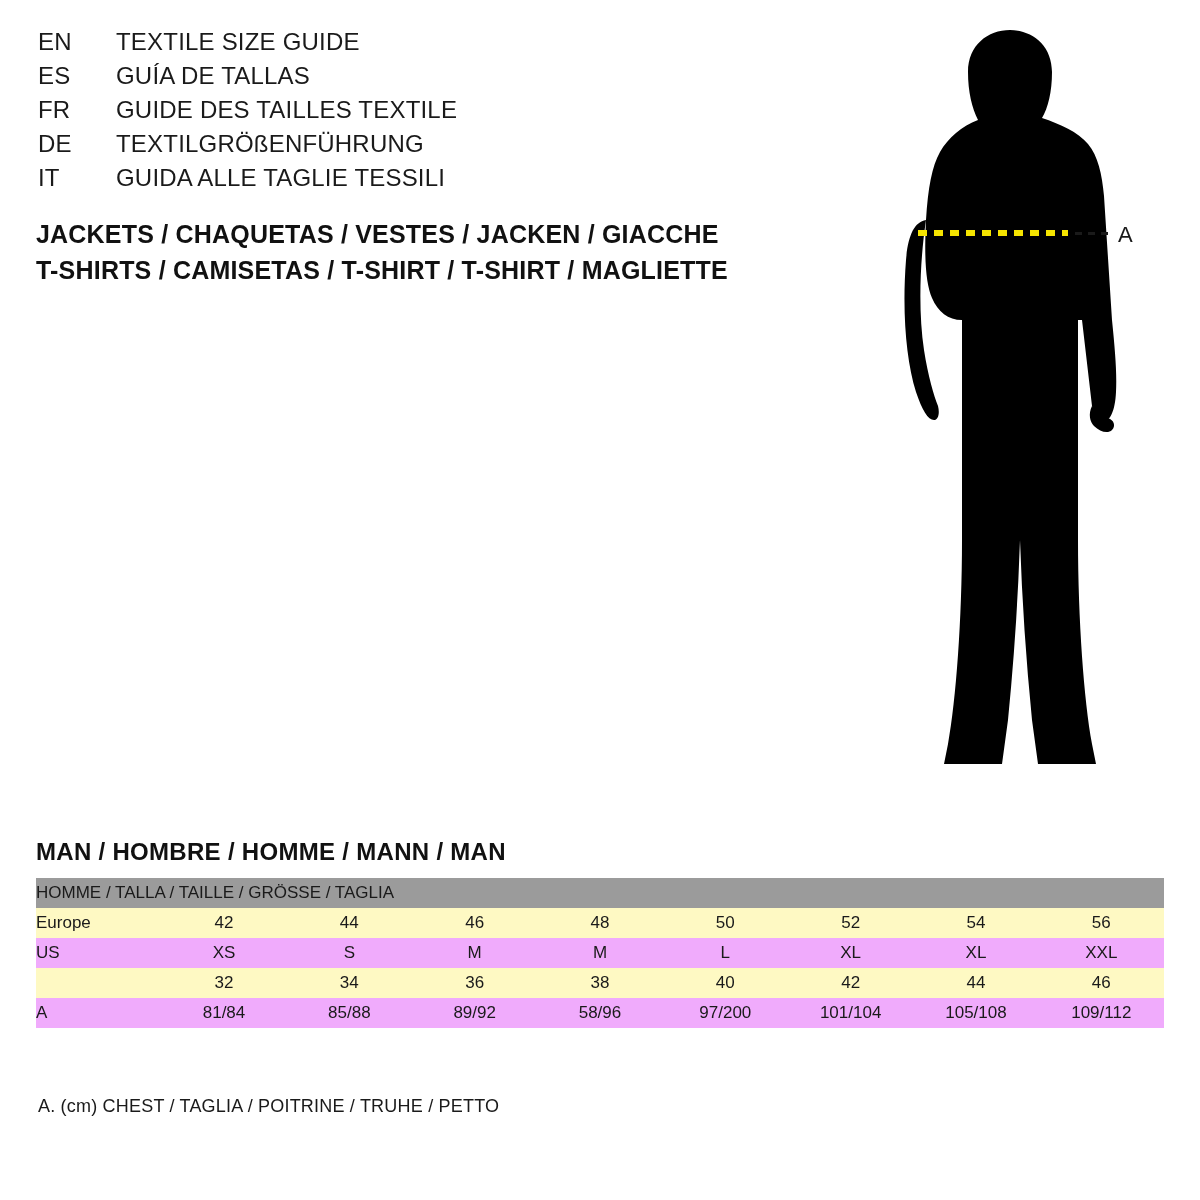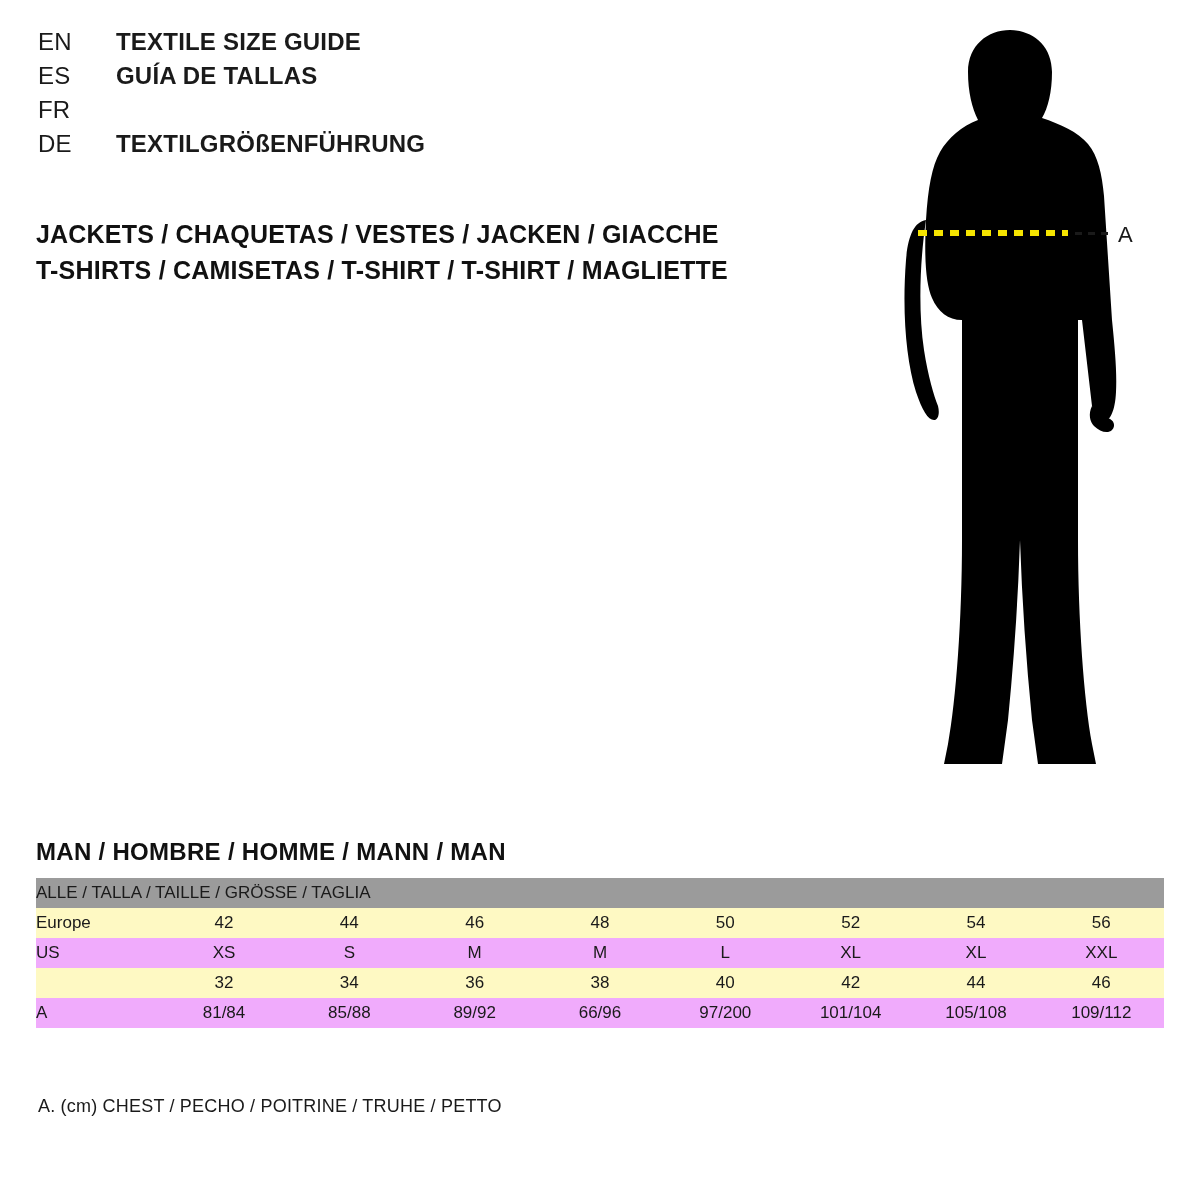--- a/index.html
+++ b/index.html
@@ -37,21 +37,20 @@
     width: 78px;
     font-size: 24px;
     letter-spacing: 0.2px;
     color: #1a1a1a;
   }
   .lang-text {
     font-size: 24px;
     letter-spacing: 0.2px;
     color: #1a1a1a;
     white-space: nowrap;
-    font-weight: bold;
   }
 
   
   .category-block {
     position: absolute;
     left: 36px;
     top: 216px;
     width: 760px;
   }
   .category-line {
@@ -150,24 +149,29 @@
     <div class="lang-row">
       <span class="lang-code">EN</span>
       <span class="lang-text">TEXTILE SIZE GUIDE</span>
     </div>
     <div class="lang-row">
       <span class="lang-code">ES</span>
       <span class="lang-text">GUÍA DE TALLAS</span>
     </div>
     <div class="lang-row">
       <span class="lang-code">FR</span>
+      <span class="lang-text">GUIDE DES TAILLES TEXTILE</span>
     </div>
     <div class="lang-row">
       <span class="lang-code">DE</span>
       <span class="lang-text">TEXTILGRÖßENFÜHRUNG</span>
+    </div>
+    <div class="lang-row">
+      <span class="lang-code">IT</span>
+      <span class="lang-text">GUIDA ALLE TAGLIE TESSILI</span>
     </div>
   </div>
 
   <div class="category-block">
     <div class="category-line">JACKETS / CHAQUETAS / VESTES / JACKEN / GIACCHE</div>
     <div class="category-line">T-SHIRTS / CAMISETAS / T-SHIRT / T-SHIRT / MAGLIETTE</div>
   </div>
 
   <div class="figure">
     <svg width="360" height="770" viewBox="0 0 360 770" xmlns="http://www.w3.org/2000/svg">
@@ -222,21 +226,21 @@
     </svg>
   </div>
   <div class="measure-dash"></div>
   <div class="measure-label">A</div>
 
   <div class="table-section">
     <div class="section-title">MAN / HOMBRE / HOMME / MANN / MAN</div>
     <table class="size-table">
       <tbody>
         <tr class="row-head">
-          <td colspan="9">ALLE / TALLA / TAILLE / GRÖSSE / TAGLIA</td>
+          <td colspan="9">HOMME / TALLA / TAILLE / GRÖSSE / TAGLIA</td>
         </tr>
 
         <tr class="row-light">
           <td class="label-cell">Europe</td>
           <td class="val-cell">42</td>
           <td class="val-cell">44</td>
           <td class="val-cell">46</td>
           <td class="val-cell">48</td>
           <td class="val-cell">50</td>
           <td class="val-cell">52</td>
@@ -266,25 +270,25 @@
           <td class="val-cell">42</td>
           <td class="val-cell">44</td>
           <td class="val-cell">46</td>
         </tr>
 
         <tr class="row-mid">
           <td class="label-cell">A</td>
           <td class="val-cell">81/84</td>
           <td class="val-cell">85/88</td>
           <td class="val-cell">89/92</td>
-          <td class="val-cell">66/96</td>
+          <td class="val-cell">58/96</td>
           <td class="val-cell">97/200</td>
           <td class="val-cell">101/104</td>
           <td class="val-cell">105/108</td>
           <td class="val-cell">109/112</td>
         </tr>
       </tbody>
     </table>
   </div>
 
-  <div class="footnote">A. (cm) CHEST / PECHO / POITRINE / TRUHE / PETTO</div>
+  <div class="footnote">A. (cm) CHEST / TAGLIA / POITRINE / TRUHE / PETTO</div>
 
 </div>
 
 </body></html>

